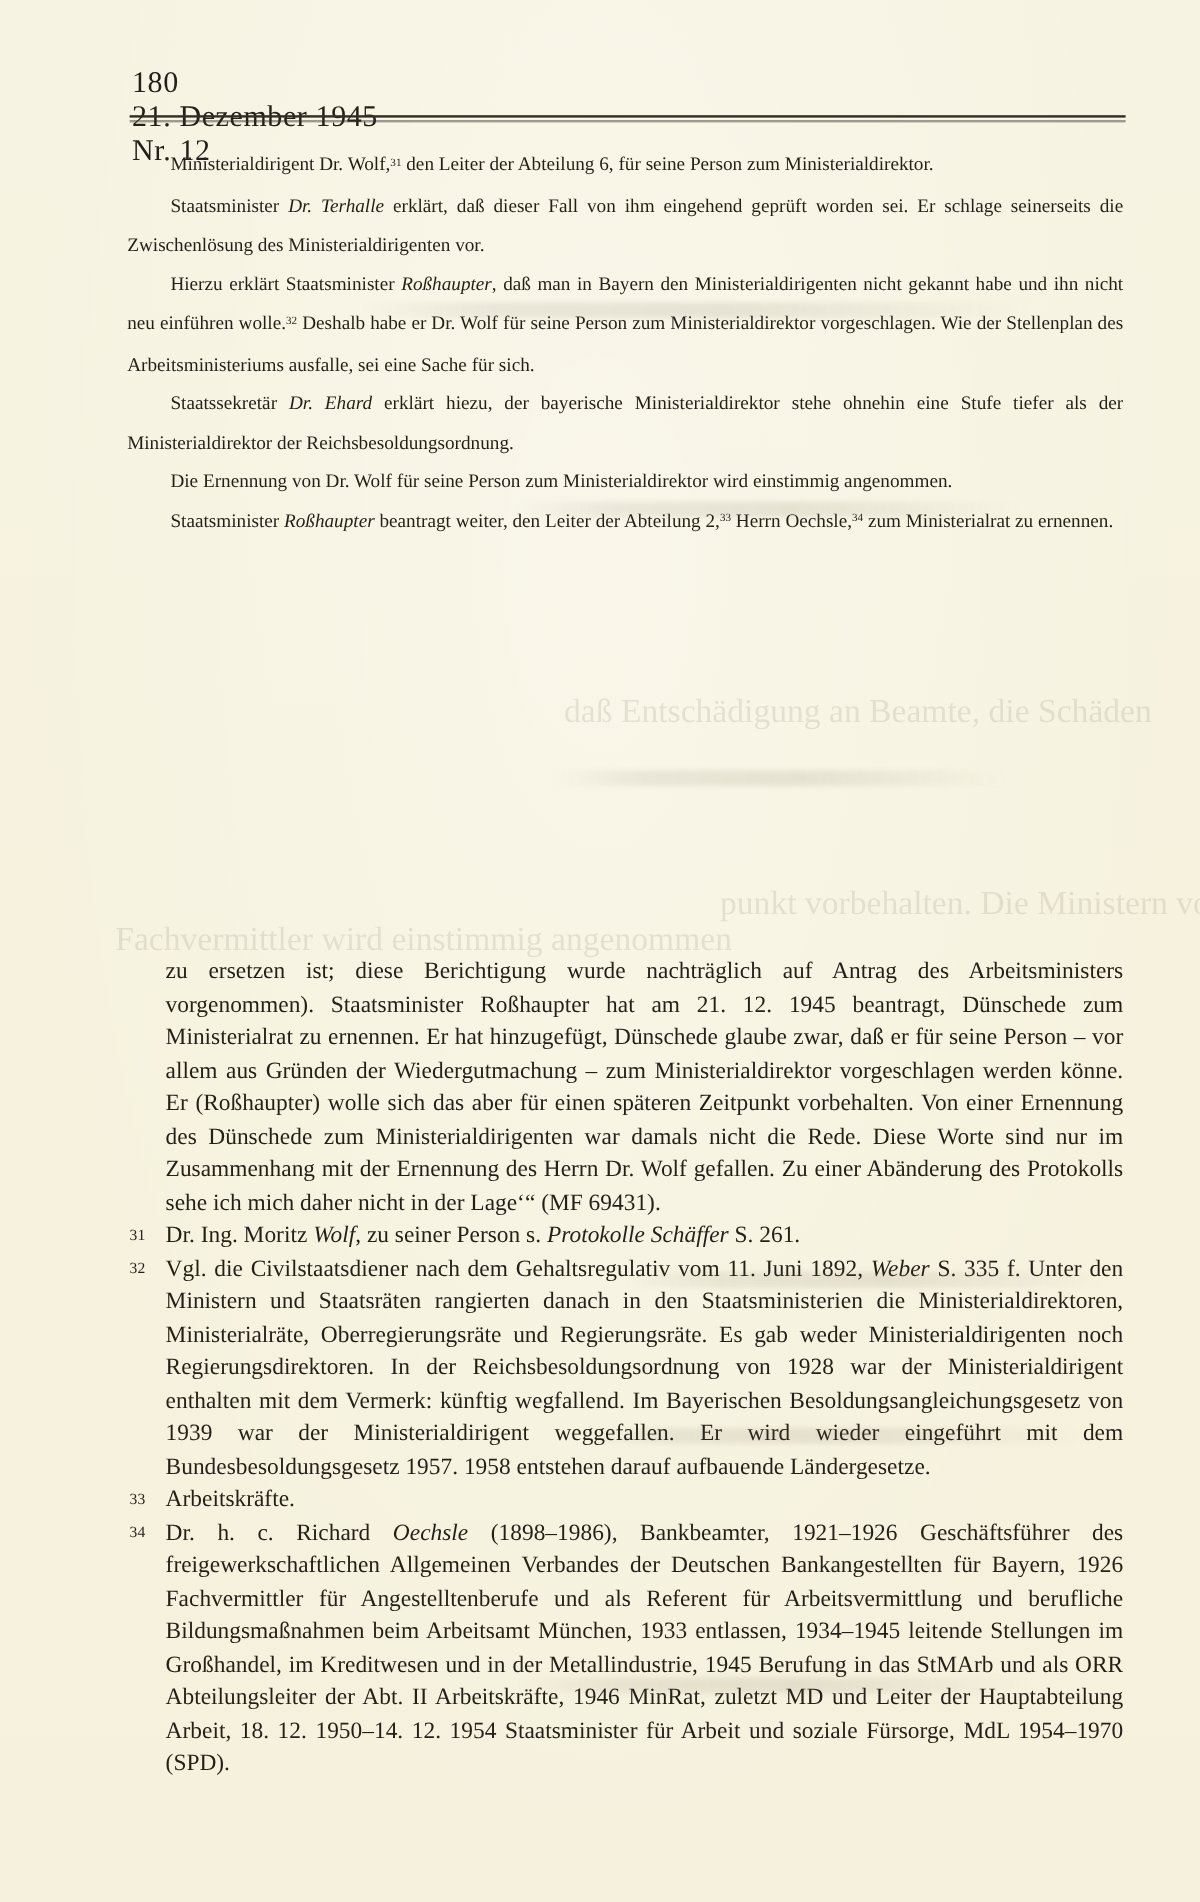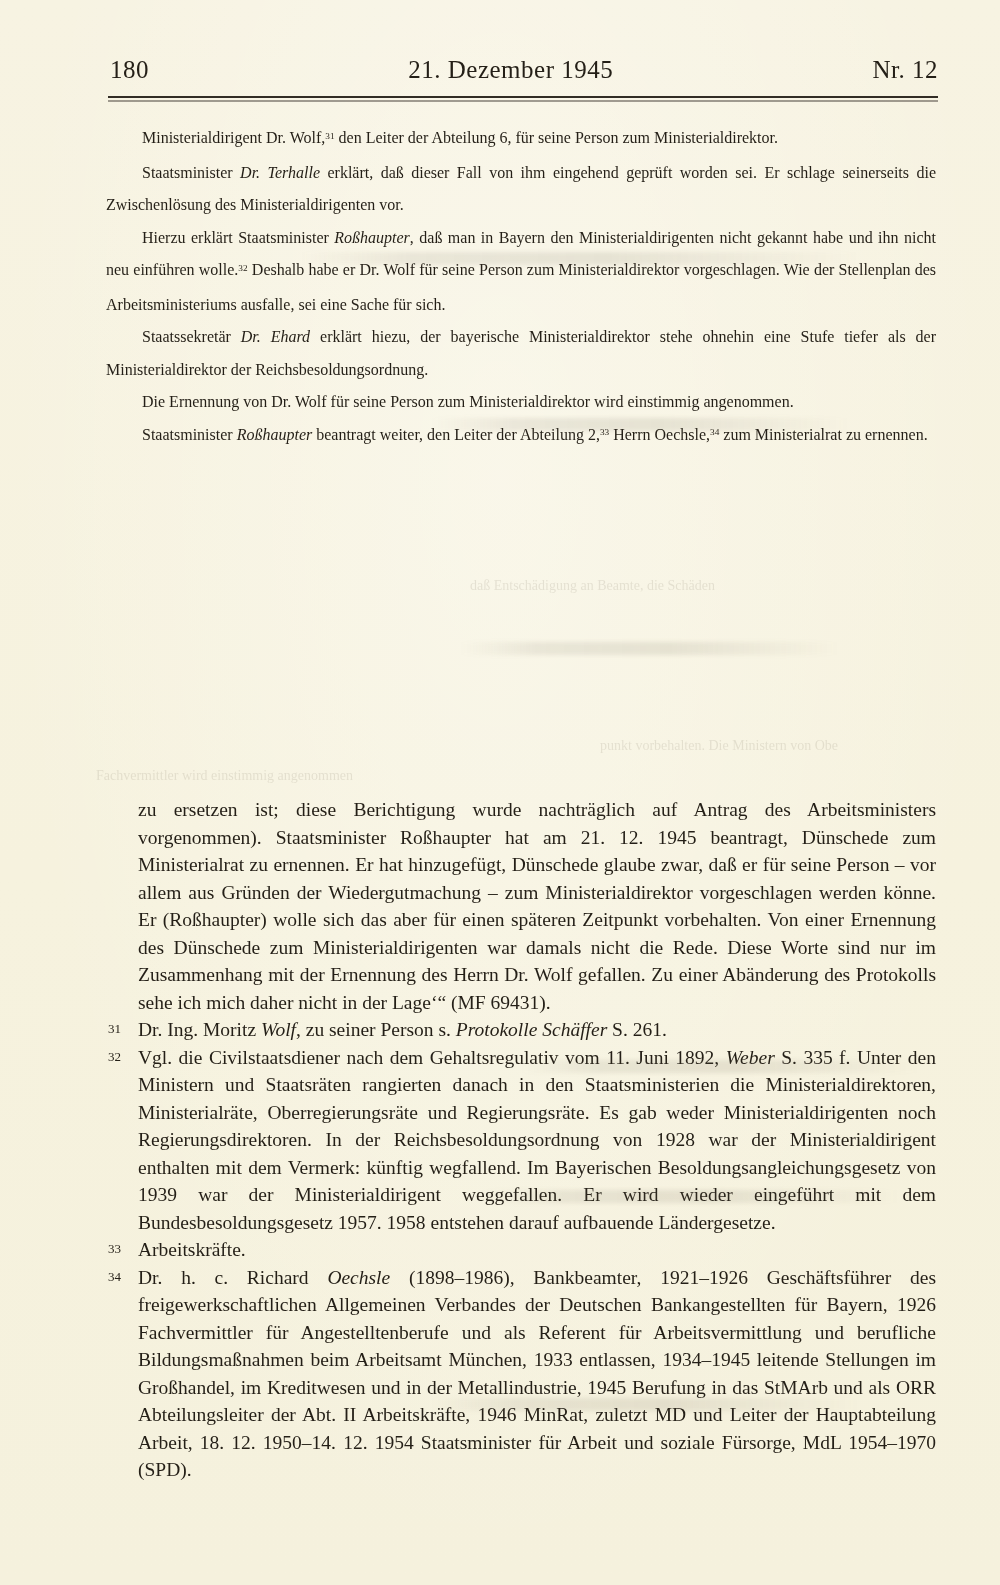--- a/index.html
+++ b/index.html
@@ -21,20 +21,21 @@
   .header {
     position: absolute;
     left: 110px;
     top: 56px;
     width: 828px;
     display: flex;
     justify-content: space-between;
     align-items: baseline;
     font-size: 25px;
     letter-spacing: 0.5px;
+    flex-direction: column;
   }
   .rule {
     position: absolute;
     left: 108px;
     top: 96px;
     width: 830px;
     height: 2px;
     background: #322d25;
     box-shadow: 0 4px 0 0 rgba(50,45,37,0.45);
   }
@@ -80,21 +81,21 @@
     position: absolute;
     left: 2px;
     top: -1px;
     font-size: 13px;
   }
   .ghost {
     position: absolute;
     color: #6e6450;
     opacity: 0.14;
     filter: blur(0.6px);
-    font-size: 14px;
+    font-size: 28px;
     white-space: nowrap;
     pointer-events: none;
   }
   .smudge {
     position: absolute;
     height: 13px;
     background: linear-gradient(90deg, rgba(0,0,0,0) 0%, rgba(112,102,80,0.10) 20%, rgba(112,102,80,0.13) 55%, rgba(0,0,0,0) 100%);
     filter: blur(2px);
     pointer-events: none;
   }

